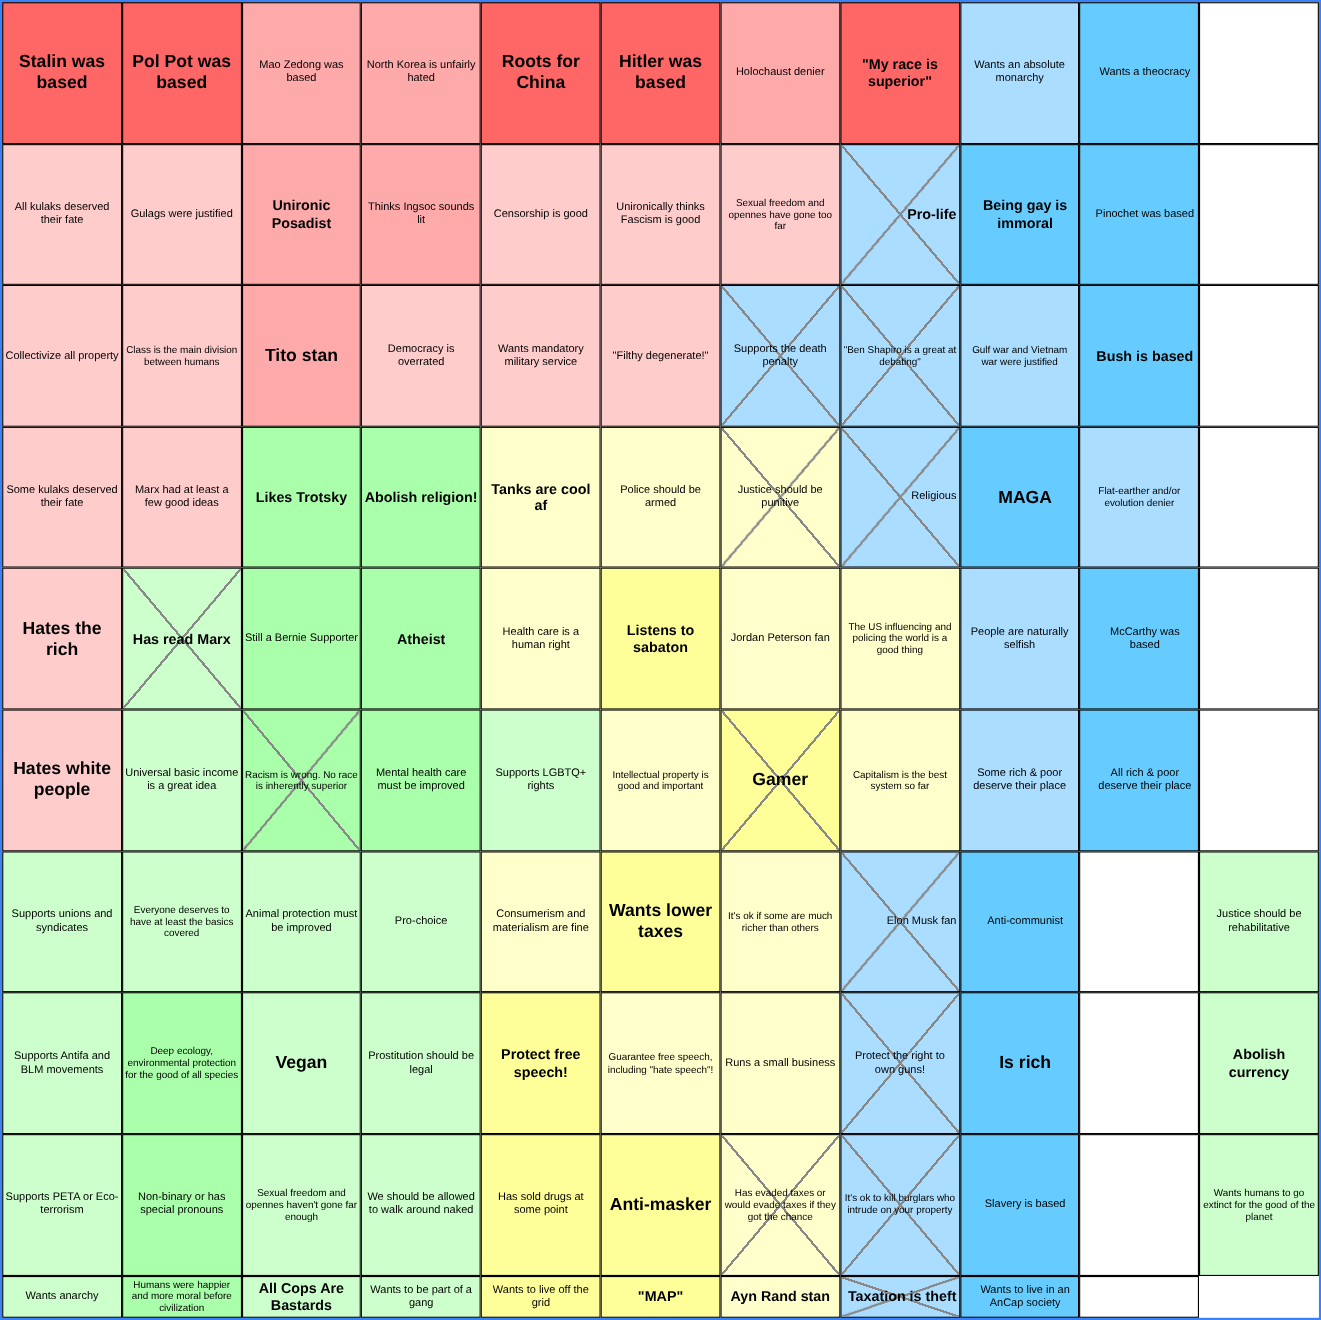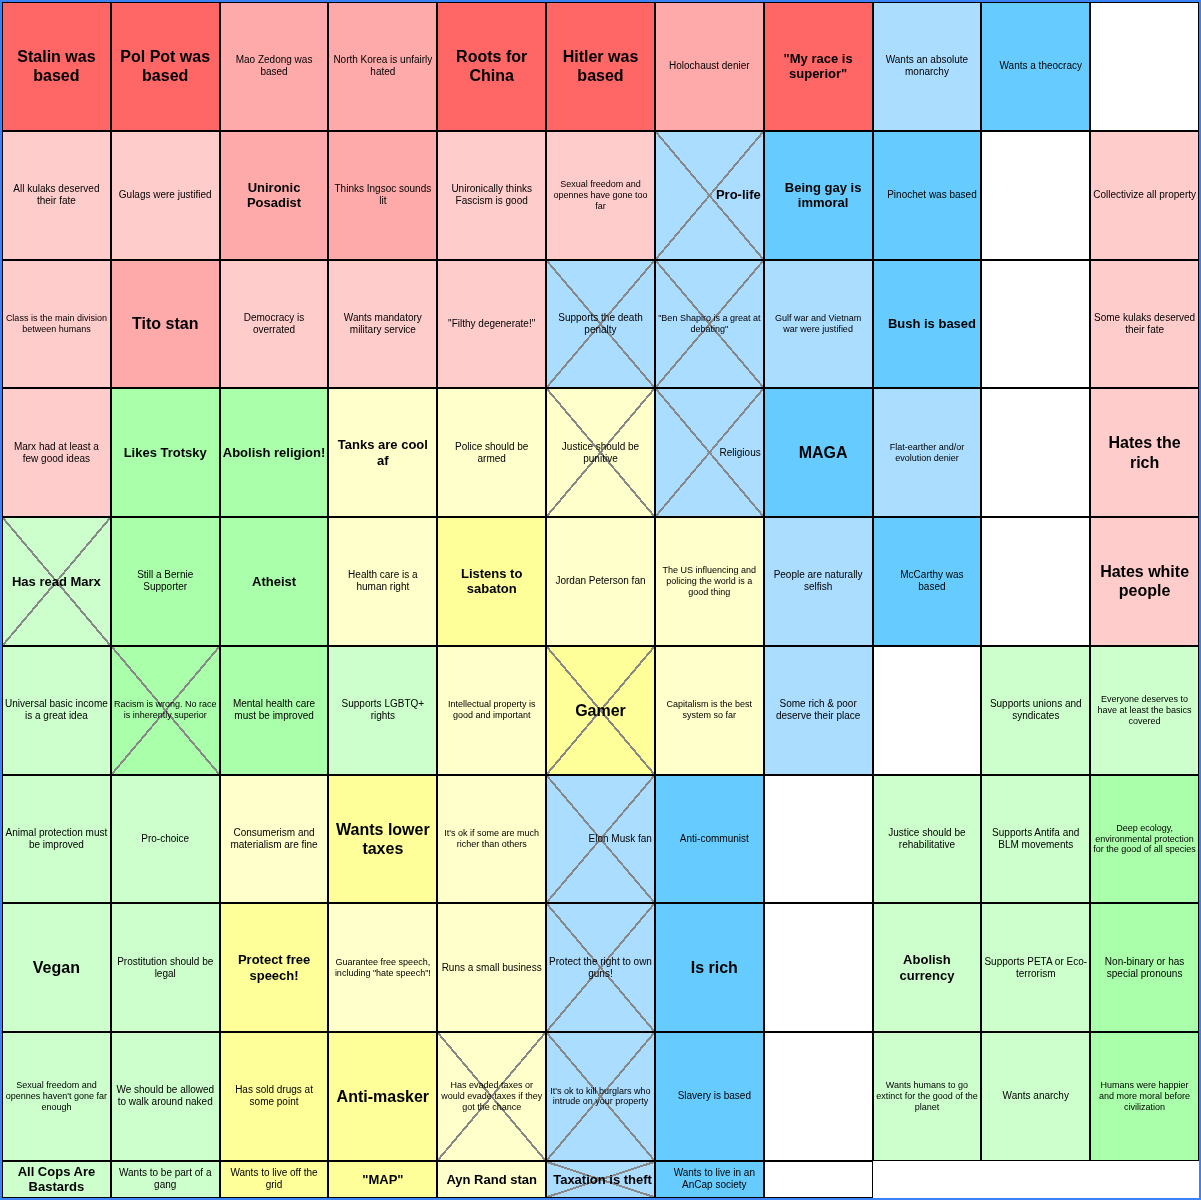--- a/index.html
+++ b/index.html
@@ -100,20 +100,23 @@
     <div class="cell light-pink small-text">
       <span>Gulags were justified</span>
     </div>
     <div class="cell pink medium-text">
       <span>Unironic Posadist</span>
     </div>
     <div class="cell pink small-text">
       <span>Thinks Ingsoc sounds lit</span>
     </div>
     <div class="cell light-pink small-text">
+      <span>Censorship is good</span>
+    </div>
+    <div class="cell light-pink small-text">
       <span>Unironically thinks Fascism is good</span>
     </div>
     <div class="cell light-pink tiny-text">
       <span>Sexual freedom and opennes have gone too far</span>
     </div>
     <div class="cell light-blue medium-text crossed">
       <span>Pro-life</span>
     </div>
     <div class="cell blue medium-text">
       <span>Being gay is immoral</span>
@@ -242,20 +245,23 @@
       <span>Intellectual property is good and important</span>
     </div>
     <div class="cell yellow large-text crossed">
       <span>Gamer</span>
     </div>
     <div class="cell light-yellow tiny-text">
       <span>Capitalism is the best system so far</span>
     </div>
     <div class="cell light-blue small-text">
       <span>Some rich &amp; poor deserve their place</span>
+    </div>
+    <div class="cell blue small-text">
+      <span>All rich &amp; poor deserve their place</span>
     </div>
     <div class="cell white-bg small-text">
       <span></span>
     </div>
     <div class="cell light-green small-text">
       <span>Supports unions and syndicates</span>
     </div>
     <div class="cell light-green tiny-text">
       <span>Everyone deserves to have at least the basics covered</span>
     </div>

